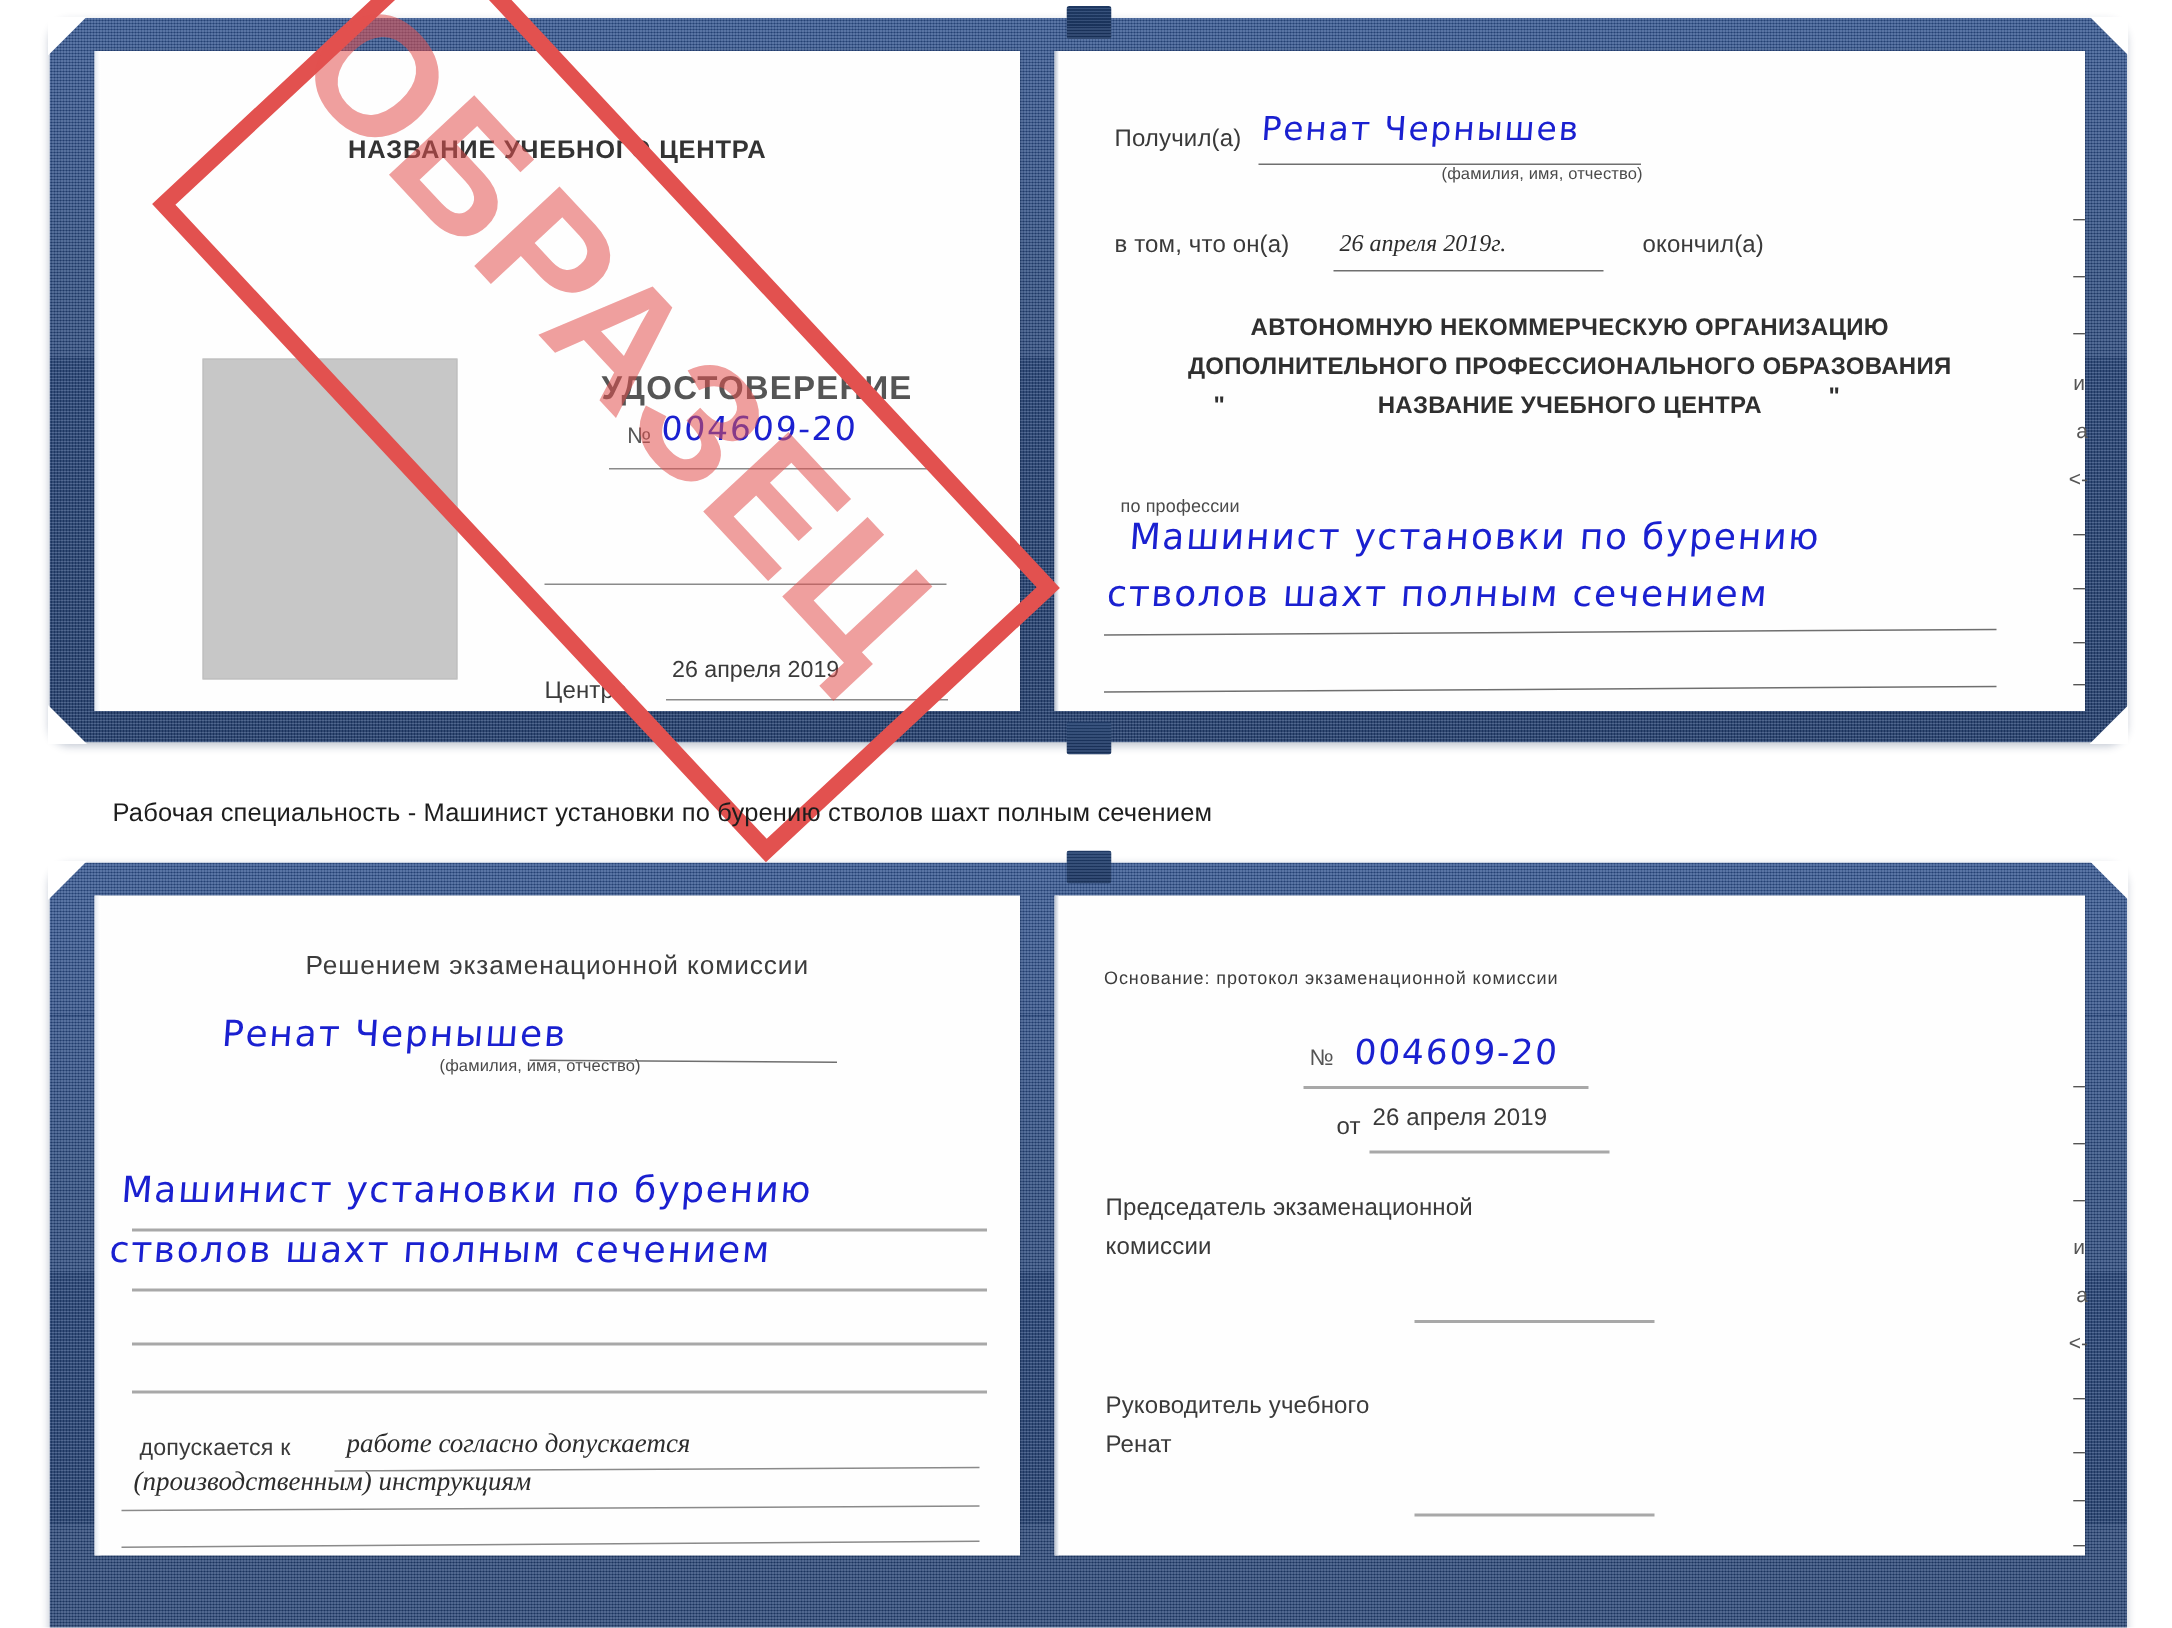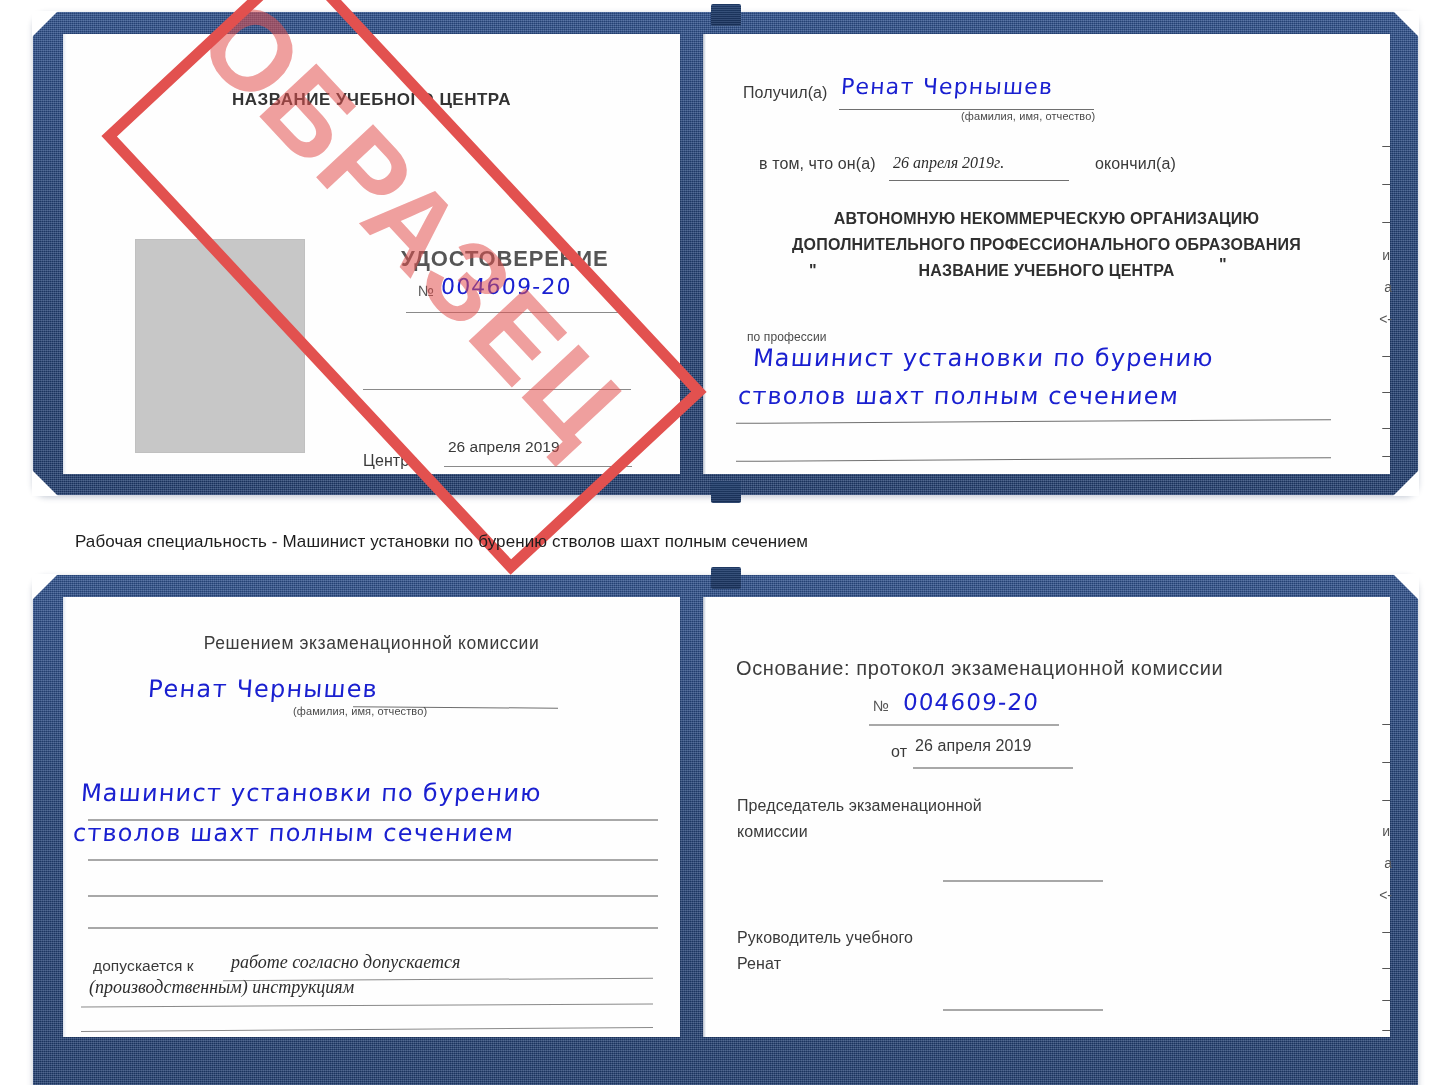--- a/index.html
+++ b/index.html
@@ -223,21 +223,21 @@
   </div>
 
   <div class="page right">
     <div class="sheet-edge"></div>
 
     <div class="tx norm2" style="left:40px; top:50px;">Получил(а)</div>
     <div class="hw" style="left:138px; top:40px;">Ренат Чернышев</div>
     <div class="rule dark" style="left:136px; top:75px; width:255px;"></div>
     <div class="tx tiny" style="left:258px; top:76px;">(фамилия, имя, отчество)</div>
 
-    <div class="tx norm2" style="left:40px; top:121px;margin-left:16px;">в том, что он(а)</div>
+    <div class="tx norm2" style="left:40px; top:121px;">в том, что он(а)</div>
     <div class="fill" style="left:190px; top:120px;">26 апреля 2019г.</div>
     <div class="rule dark" style="left:186px; top:146px; width:180px;"></div>
     <div class="tx norm2" style="left:392px; top:121px;">окончил(а)</div>
 
     <div class="tx org" style="left:0; right:0; top:176px; text-align:center;">АВТОНОМНУЮ НЕКОММЕРЧЕСКУЮ ОРГАНИЗАЦИЮ</div>
     <div class="tx org" style="left:0; right:0; top:202px; text-align:center;">ДОПОЛНИТЕЛЬНОГО ПРОФЕССИОНАЛЬНОГО ОБРАЗОВАНИЯ</div>
     <div class="tx org" style="left:106px; top:228px;">"</div>
     <div class="tx org" style="left:0; right:0; top:228px; text-align:center;">НАЗВАНИЕ УЧЕБНОГО ЦЕНТРА</div>
     <div class="tx org" style="left:516px; top:222px;">"</div>
 
@@ -301,21 +301,21 @@
     <div class="rule" style="left:160px; top:382px; width:430px; transform:rotate(-0.3deg);"></div>
 
     <div class="fill" style="left:26px; top:380px; font-size:18px;">(производственным) инструкциям</div>
     <div class="rule" style="left:18px; top:408px; width:572px; transform:rotate(-0.3deg);"></div>
     <div class="rule" style="left:18px; top:432px; width:572px; transform:rotate(-0.4deg);"></div>
   </div>
 
   <div class="page right">
     <div class="sheet-edge"></div>
 
-    <div class="tx headlt" style="left:33px; top:48px; font-size:20px;margin-top:12px;">Основание: протокол экзаменационной комиссии</div>
+    <div class="tx headlt" style="left:33px; top:48px; font-size:12px;">Основание: протокол экзаменационной комиссии</div>
 
     <div class="tx" style="left:170px; top:100px; font-size:15px; color:#555;">№</div>
     <div class="hw" style="left:200px; top:92px; font-size:23px;">004609-20</div>
     <div class="rule thick" style="left:166px; top:127px; width:190px;"></div>
 
     <div class="tx norm2" style="left:188px; top:146px;">от</div>
     <div class="tx norm2" style="left:212px; top:140px;">26 апреля 2019</div>
     <div class="rule thick" style="left:210px; top:170px; width:160px;"></div>
 
     <div class="tx norm2" style="left:34px; top:200px;">Председатель экзаменационной</div>

